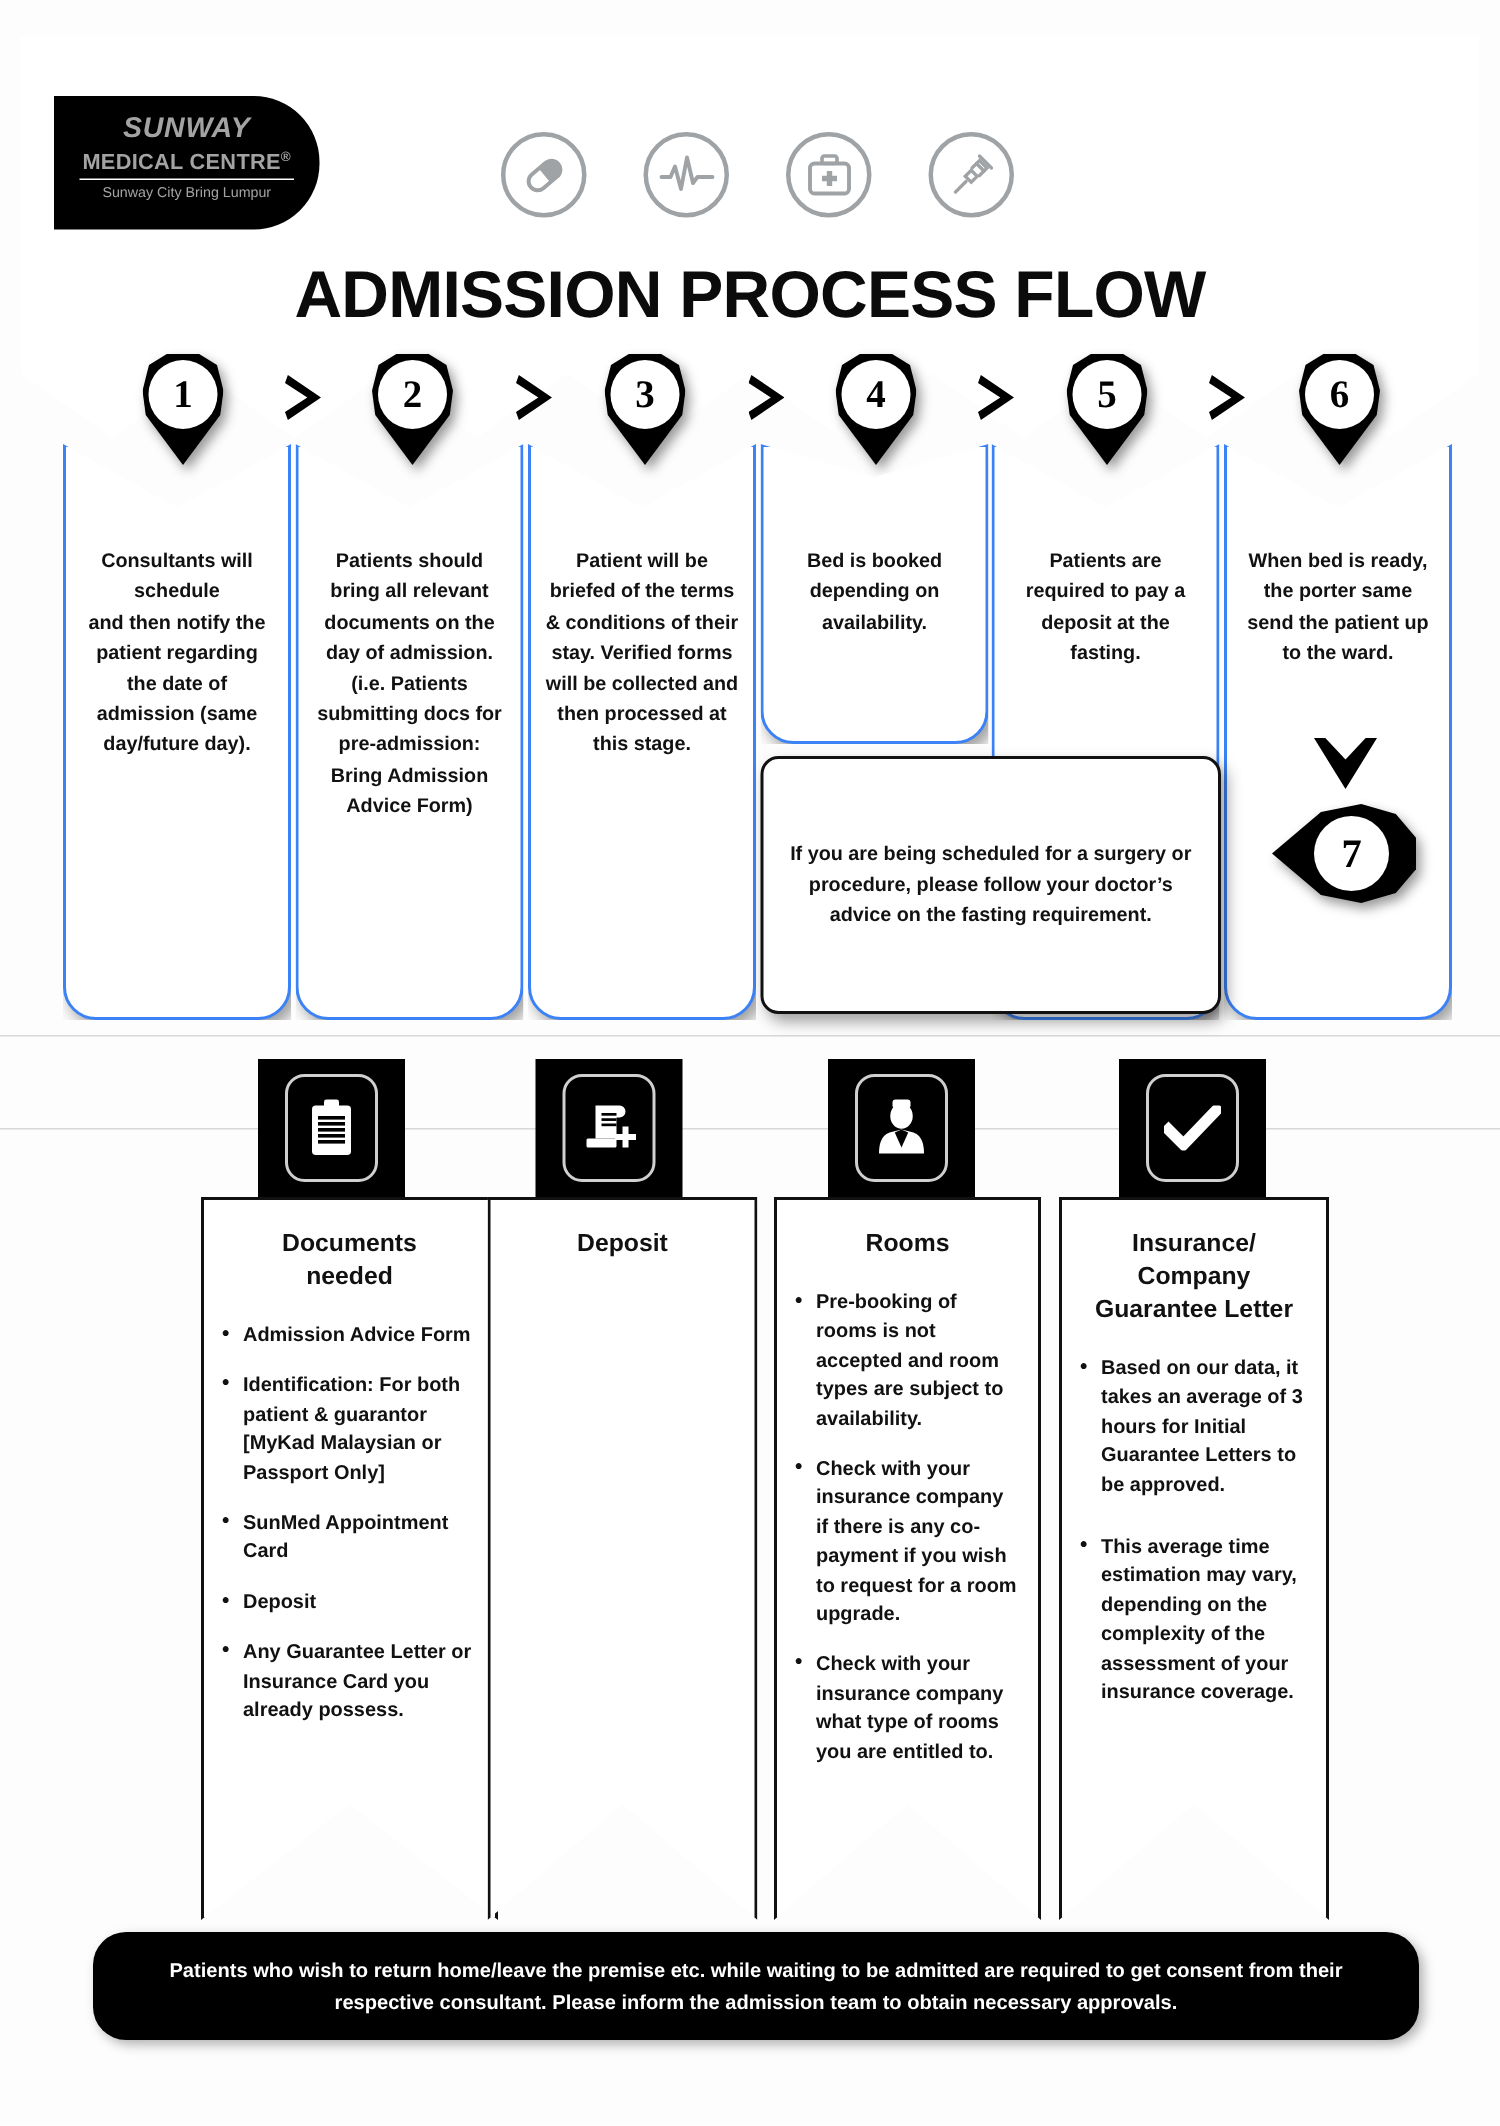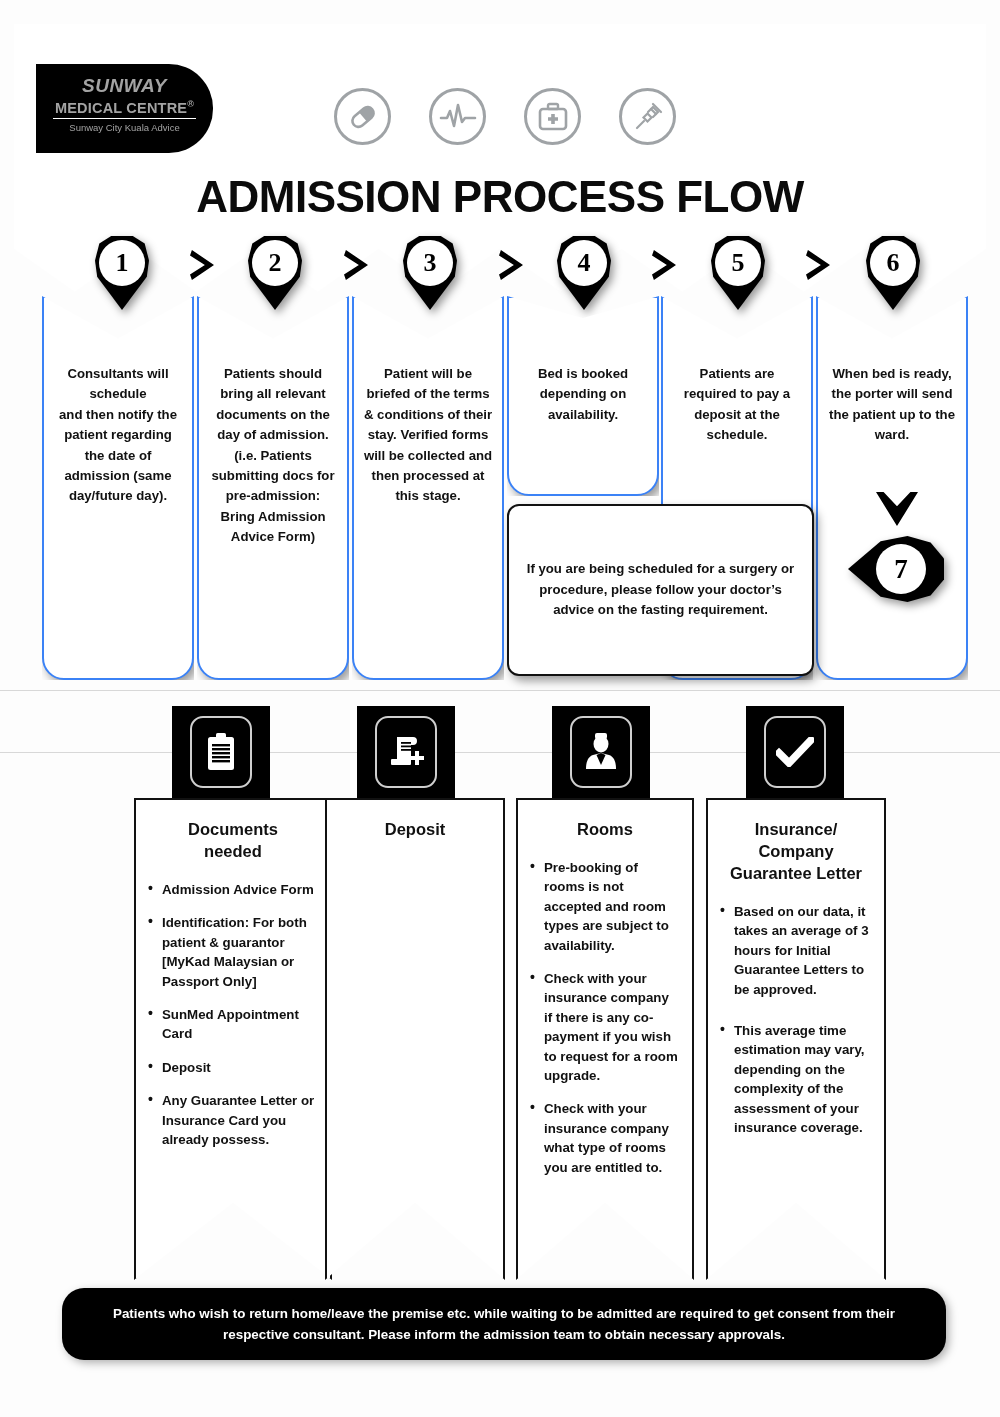--- a/index.html
+++ b/index.html
@@ -179,21 +179,21 @@
 <div id="page">
 
   <div class="hairline" style="left:0;top:690px;width:1000px;"></div>
   <div class="hairline" style="left:0;top:752px;width:1000px;"></div>
 
   <div class="header-panel"></div>
 
   <div class="logo">
     <div class="l1">SUNWAY</div>
     <div class="l2"><span>MEDICAL CENTRE</span><sup>®</sup></div>
-    <div class="l3">Sunway City Kuala Advice</div>
+    <div class="l3">Sunway City Bring Lumpur</div>
   </div>
 
   <div class="hdr-icons">
     <div class="hic">
       <svg width="34" height="34" viewBox="0 0 34 34">
           <g transform="rotate(-40 17 17)">
             <rect x="5" y="11" width="24" height="12" rx="6" fill="none" stroke="#9fa3a6" stroke-width="2.6"></rect>
             <path d="M17 11h6a6 6 0 0 1 0 12h-6z" fill="#9fa3a6"></path>
           </g>
         </svg>
@@ -270,24 +270,24 @@
     <div class="step-card" style="left:197px;">
       <span>Patients should bring all relevant documents on the day of admission. (i.e. Patients submitting docs for pre-admission: Bring Admission Advice Form)</span>
     </div>
     <div class="step-card" style="left:352px;">
       <span>Patient will be briefed of the terms &amp; conditions of their stay. Verified forms will be collected and then processed at this stage.</span>
     </div>
     <div class="step-card wide" style="left:507px;width:152px;">
       <span>Bed is booked depending on availability.</span>
     </div>
     <div class="step-card" style="left:661px;">
-      <span>Patients are required to pay a deposit at the schedule.</span>
+      <span>Patients are required to pay a deposit at the fasting.</span>
     </div>
     <div class="step-card" style="left:816px;">
-      <span>When bed is ready, the porter will send the patient up to the ward.</span>
+      <span>When bed is ready, the porter same send the patient up to the ward.</span>
     </div>
 
     <div class="note-card">
       <span>If you are being scheduled for a surgery or procedure, please follow your doctor’s advice on the fasting requirement.</span>
     </div>
 
     <div class="down-arrow"></div>
     <div class="badge7">
       <div class="pin7"></div>
       <div class="disc7">7</div>

